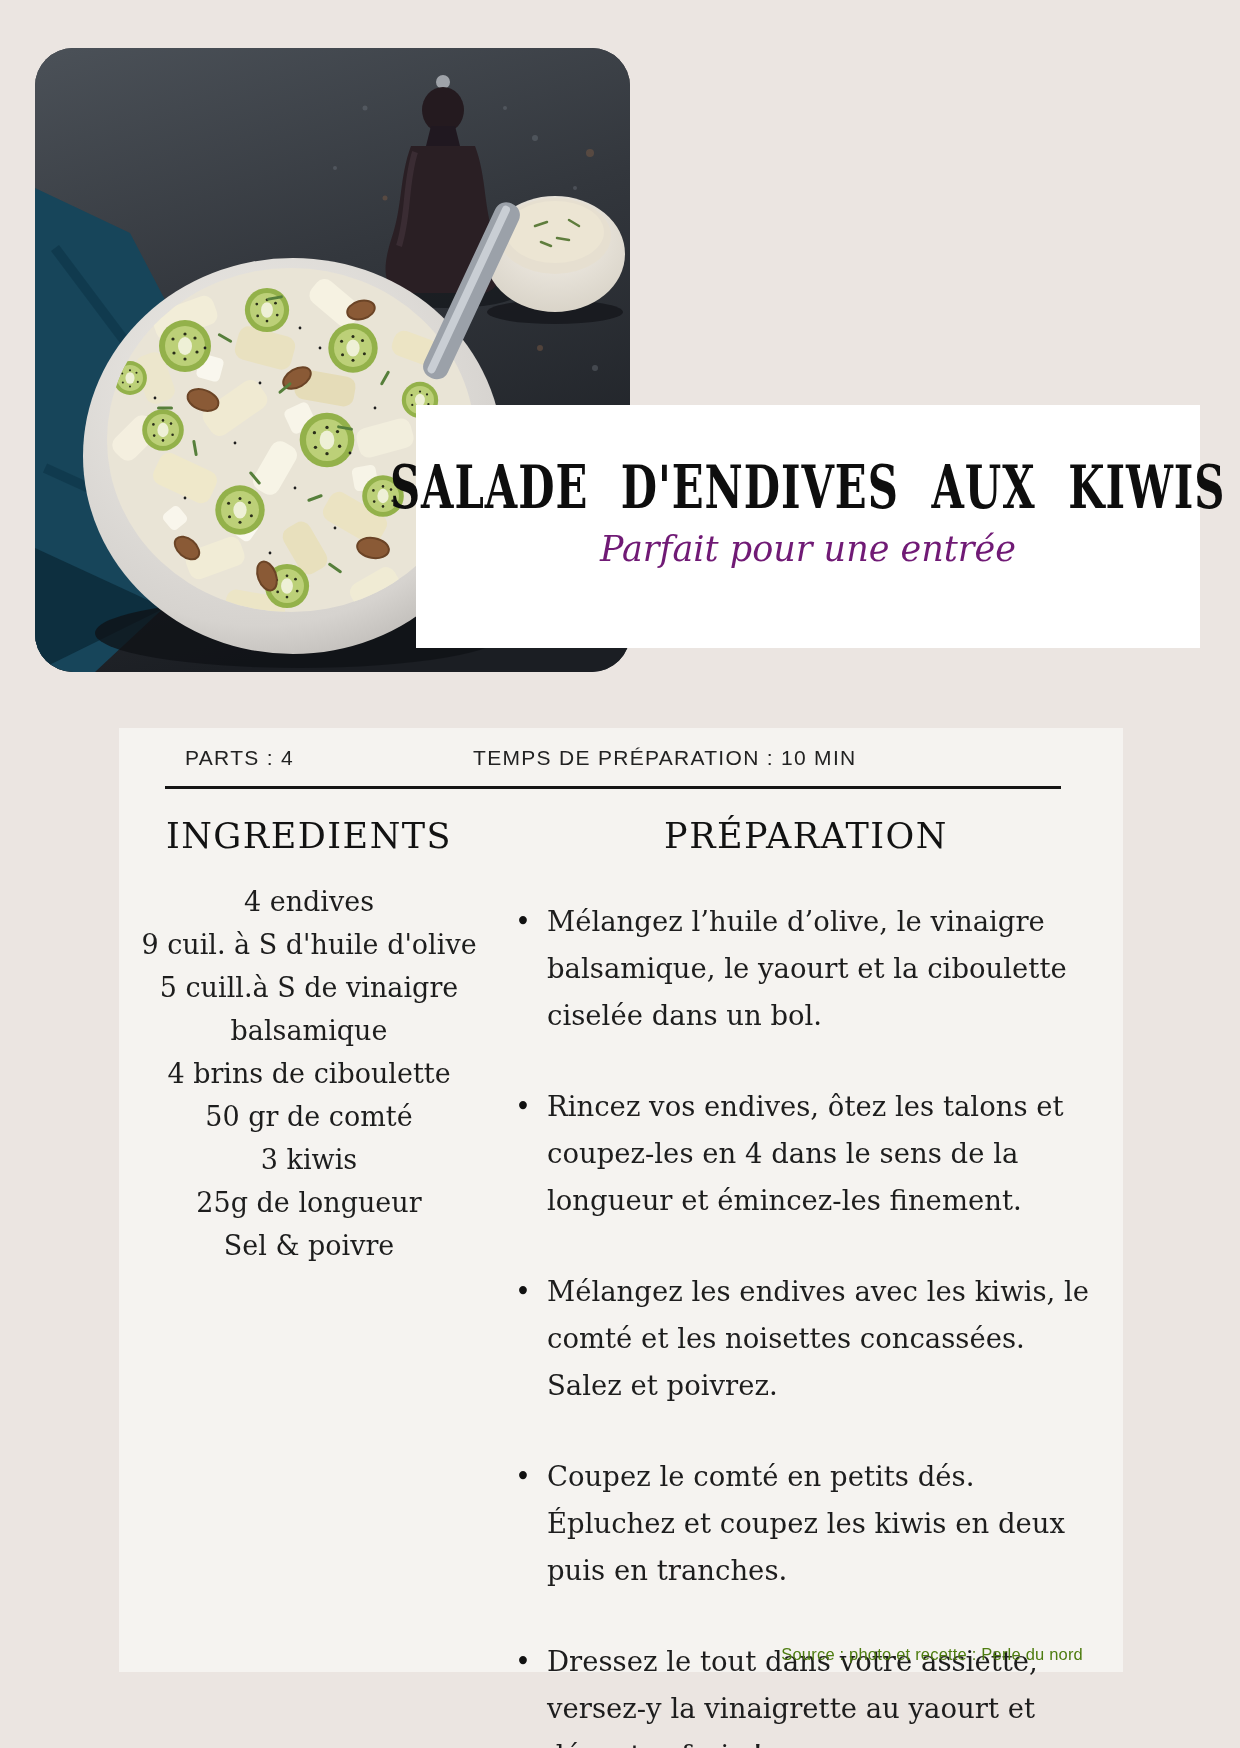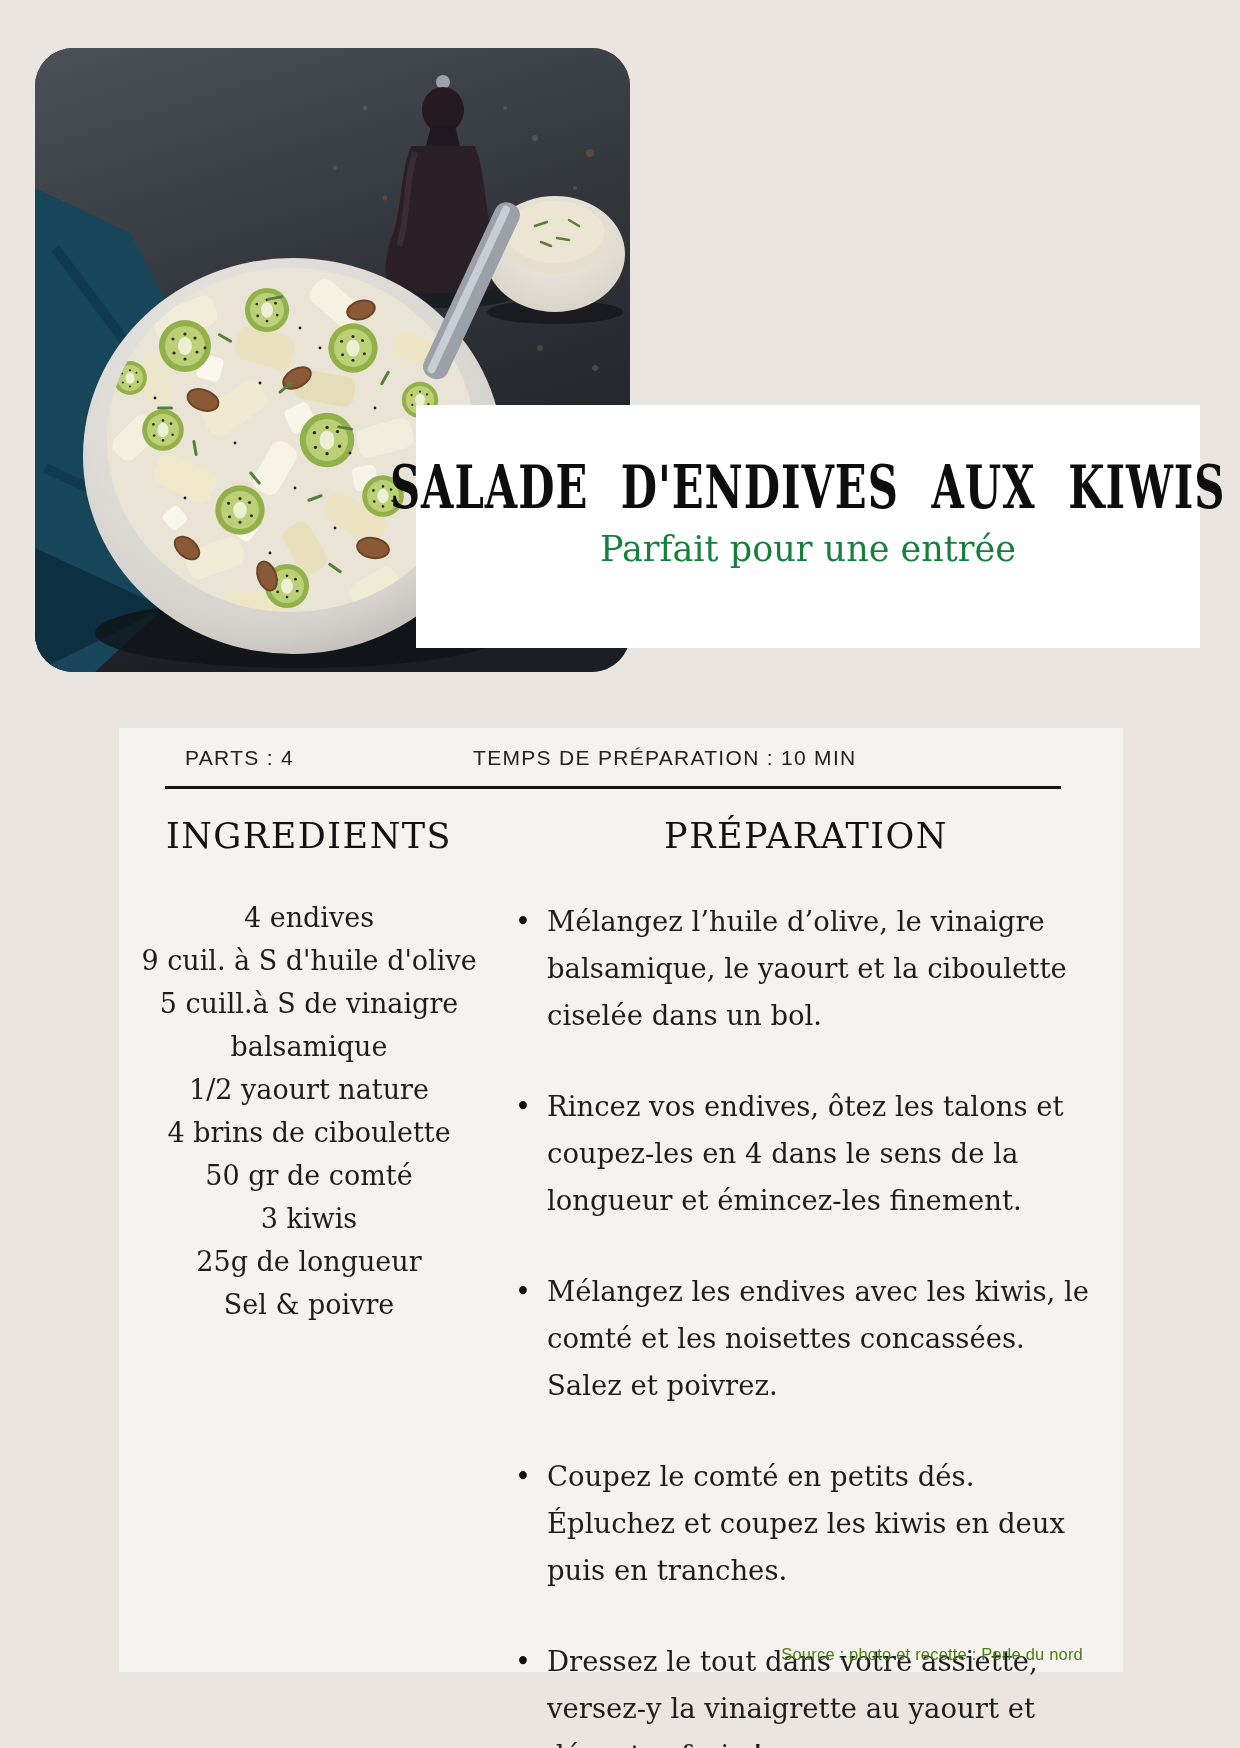--- a/index.html
+++ b/index.html
@@ -15,38 +15,38 @@
          border-radius:38px;overflow:hidden;background:#33373d;z-index:1;}
   .photo svg{display:block;}
 
   
   .title-card{position:absolute;left:416px;top:405px;width:784px;height:243px;
               background:var(--panel_bg);z-index:2;display:flex;flex-direction:column;
               align-items:center;justify-content:center;padding-bottom:22px;box-sizing:border-box;}
   .recipe-title{margin:0;font-family:"DejaVu Serif",serif;font-weight:700;font-size:44px;
                 letter-spacing:1px;word-spacing:18px;white-space:nowrap;color:#0e0e0e;
                 transform:scale(.95,1.34);transform-origin:center;}
-  .recipe-subtitle{margin:16px 0 0;font-size:35px;color:#15803d;}
+  .recipe-subtitle{margin:16px 0 0;font-style:italic;font-size:35px;color:#701a75;}
 
   
   .card{position:absolute;left:119px;top:728px;width:1004px;height:944px;
         background:var(--card_bg);z-index:1;}
   .meta{position:absolute;top:18px;left:12px;width:100%;height:30px;
         font-family:"Liberation Sans",sans-serif;font-size:21px;letter-spacing:1.3px;color:#222;}
   .meta .servings{position:absolute;left:54px;top:0;}
   .meta .preptime{position:absolute;left:342px;top:0;}
   .divider{position:absolute;left:46px;top:58px;width:896px;height:3px;background:var(--divider);}
 
   .col{position:absolute;top:88px;}
   .col h2{margin:0;font-weight:400;font-size:35px;letter-spacing:1.5px;text-align:center;color:#121212;}
   .ingredients-col{left:18px;width:344px;text-align:center;}
   .prep-col{left:386px;width:602px;}
 
   ul{list-style:none;margin:0;padding:0;}
-  .ingredients-col ul{margin-top:40px;font-size:27px;line-height:43px;color:#1d1d1d;}
+  .ingredients-col ul{margin-top:24px;font-size:27px;line-height:43px;color:#1d1d1d;}
   .prep-col ul{margin-top:42px;margin-left:42px;width:560px;font-size:27.5px;line-height:47px;color:#1d1d1d;}
   .prep-col li{position:relative;margin-bottom:44px;}
   .prep-col li::before{content:'\2022';position:absolute;left:-32px;top:0;font-size:27px;color:#111;}
 
   .source{position:absolute;right:40px;bottom:8px;font-family:"Liberation Sans",sans-serif;
           font-size:16.5px;letter-spacing:.2px;color:#4d7c0f;}
 </style>
 </head>
 <body>
 
@@ -221,21 +221,20 @@
       <span class="preptime">TEMPS DE PRÉPARATION : 10 MIN</span>
     </div>
     <div class="divider"></div>
 
     <div class="col ingredients-col">
       <h2>INGREDIENTS</h2>
       <ul id="ingredients-list">
           <li>4 endives</li>
           <li>9 cuil. à S d'huile d'olive</li>
           <li>5 cuill.à S de vinaigre balsamique</li>
-          <li>1/2 yaourt nature</li>
           <li>4 brins de ciboulette</li>
           <li>50 gr de comté</li>
           <li>3 kiwis</li>
           <li>25g de longueur</li>
           <li>Sel &amp; poivre</li>
         </ul>
     </div>
 
     <div class="col prep-col">
       <h2>PRÉPARATION</h2>

